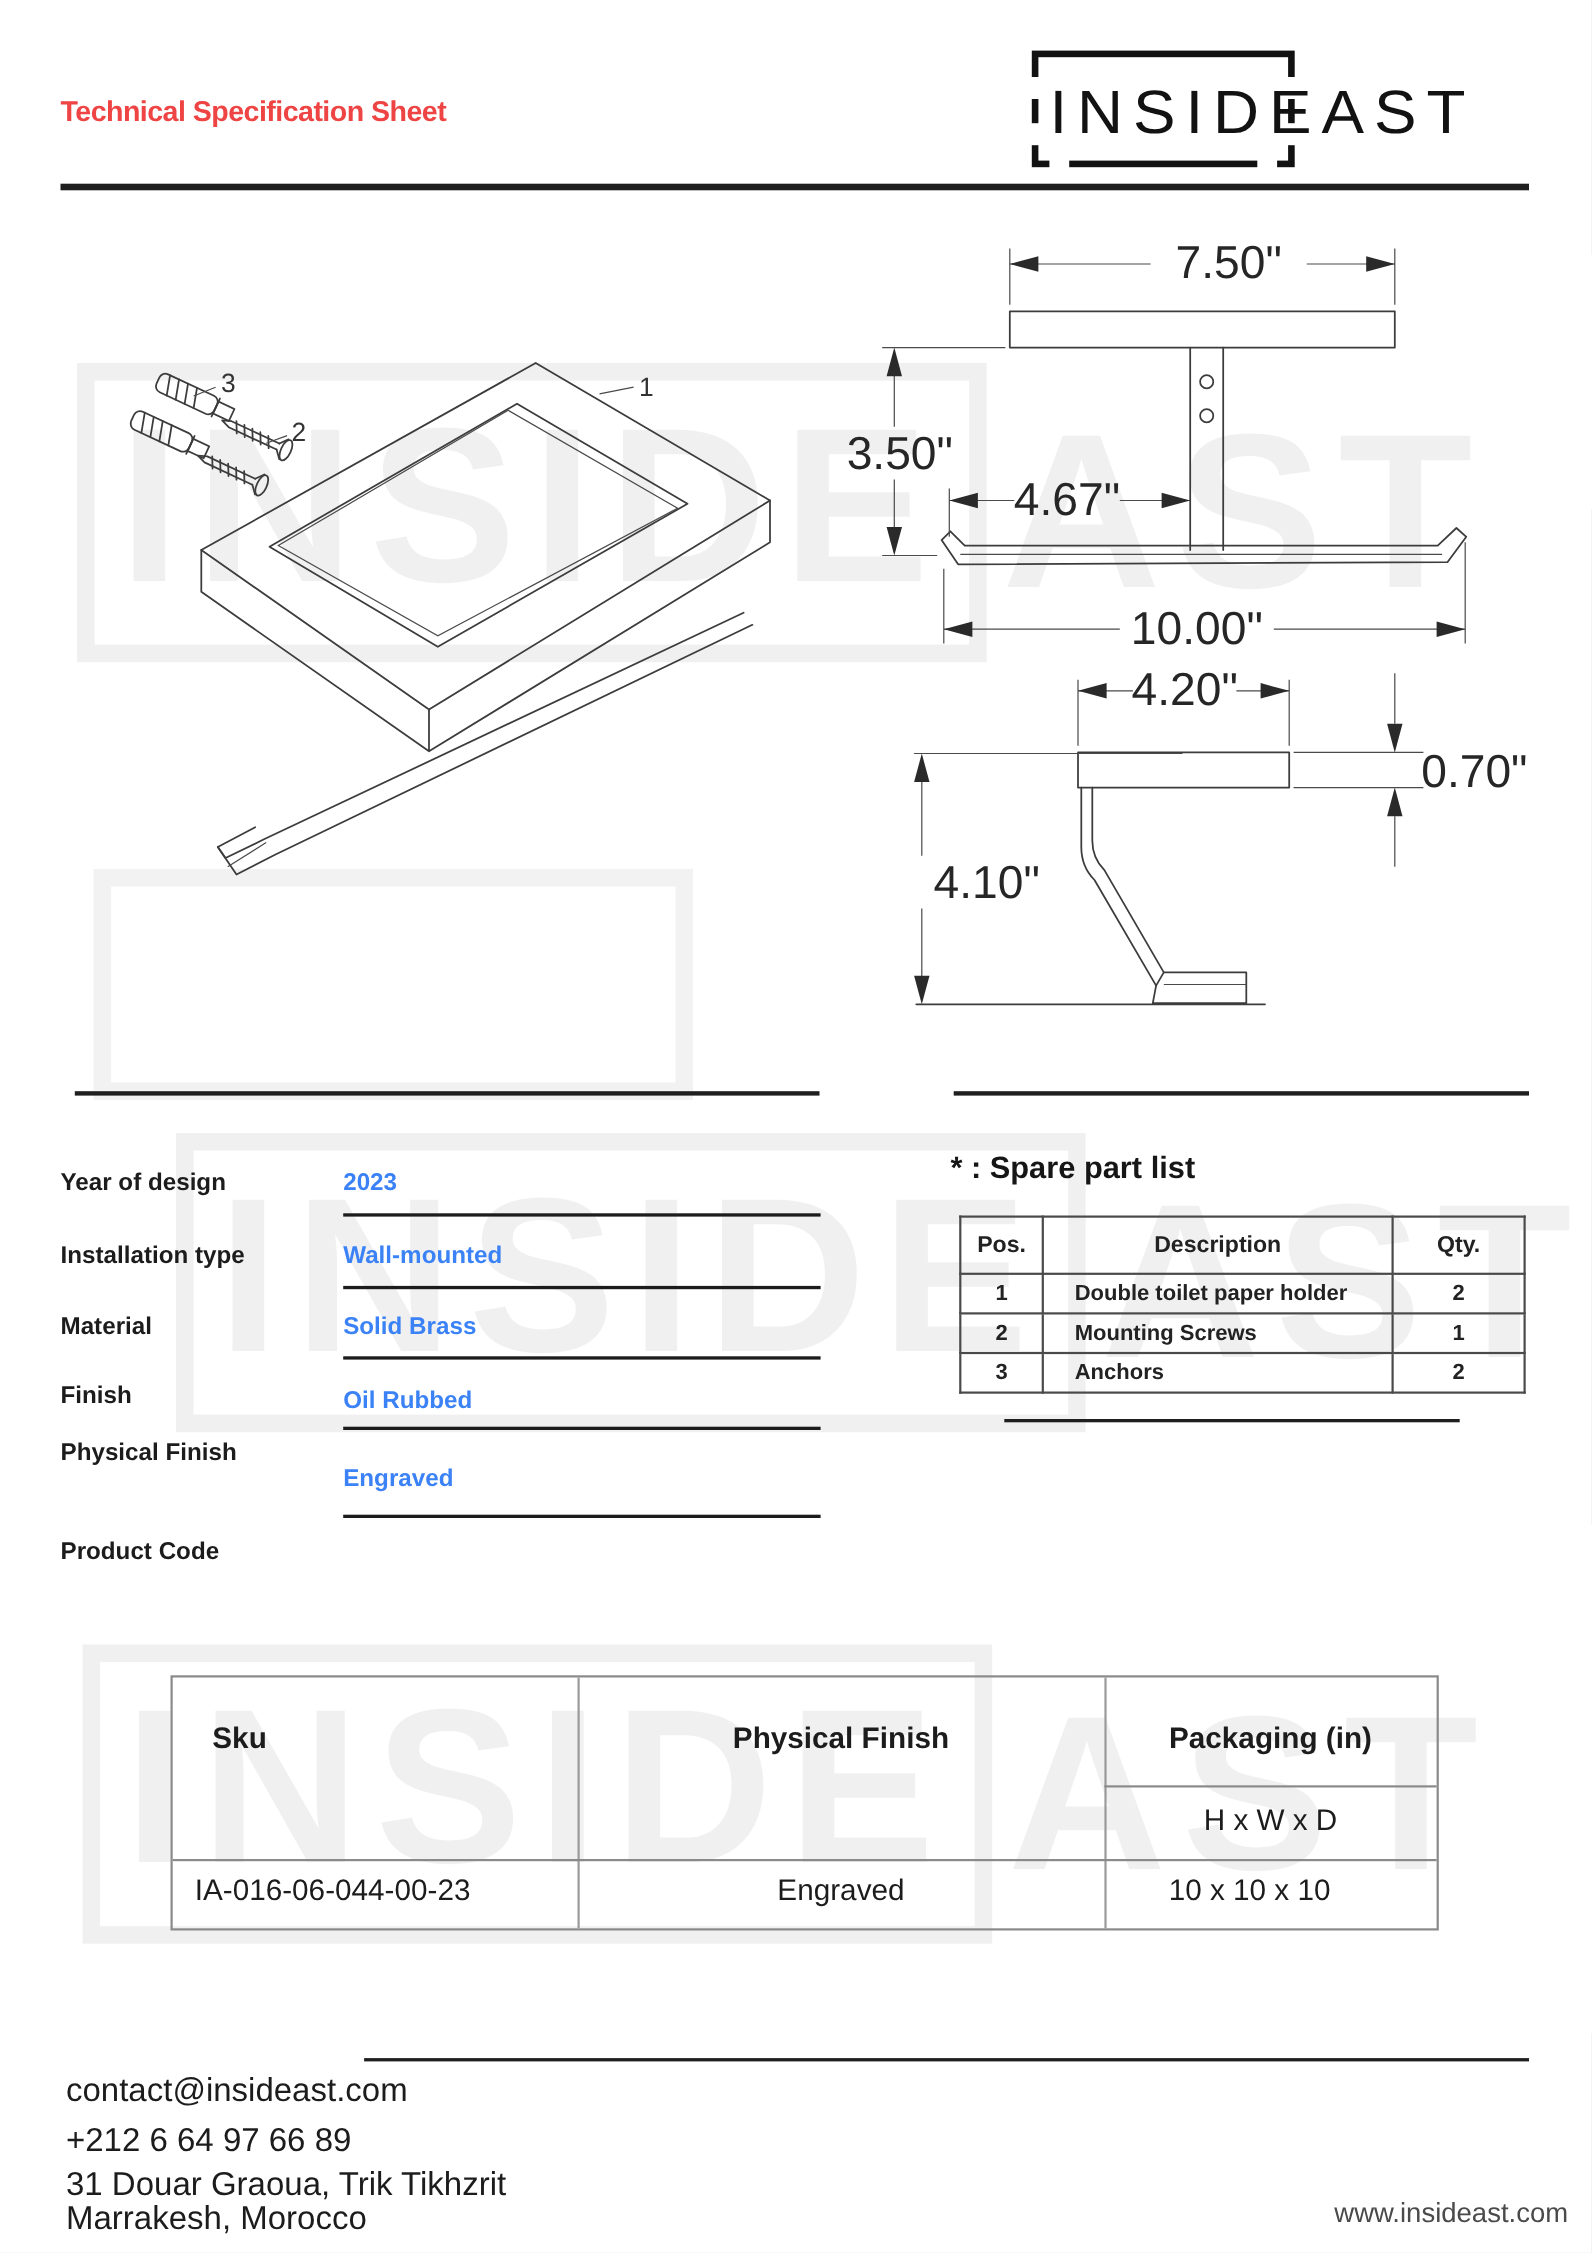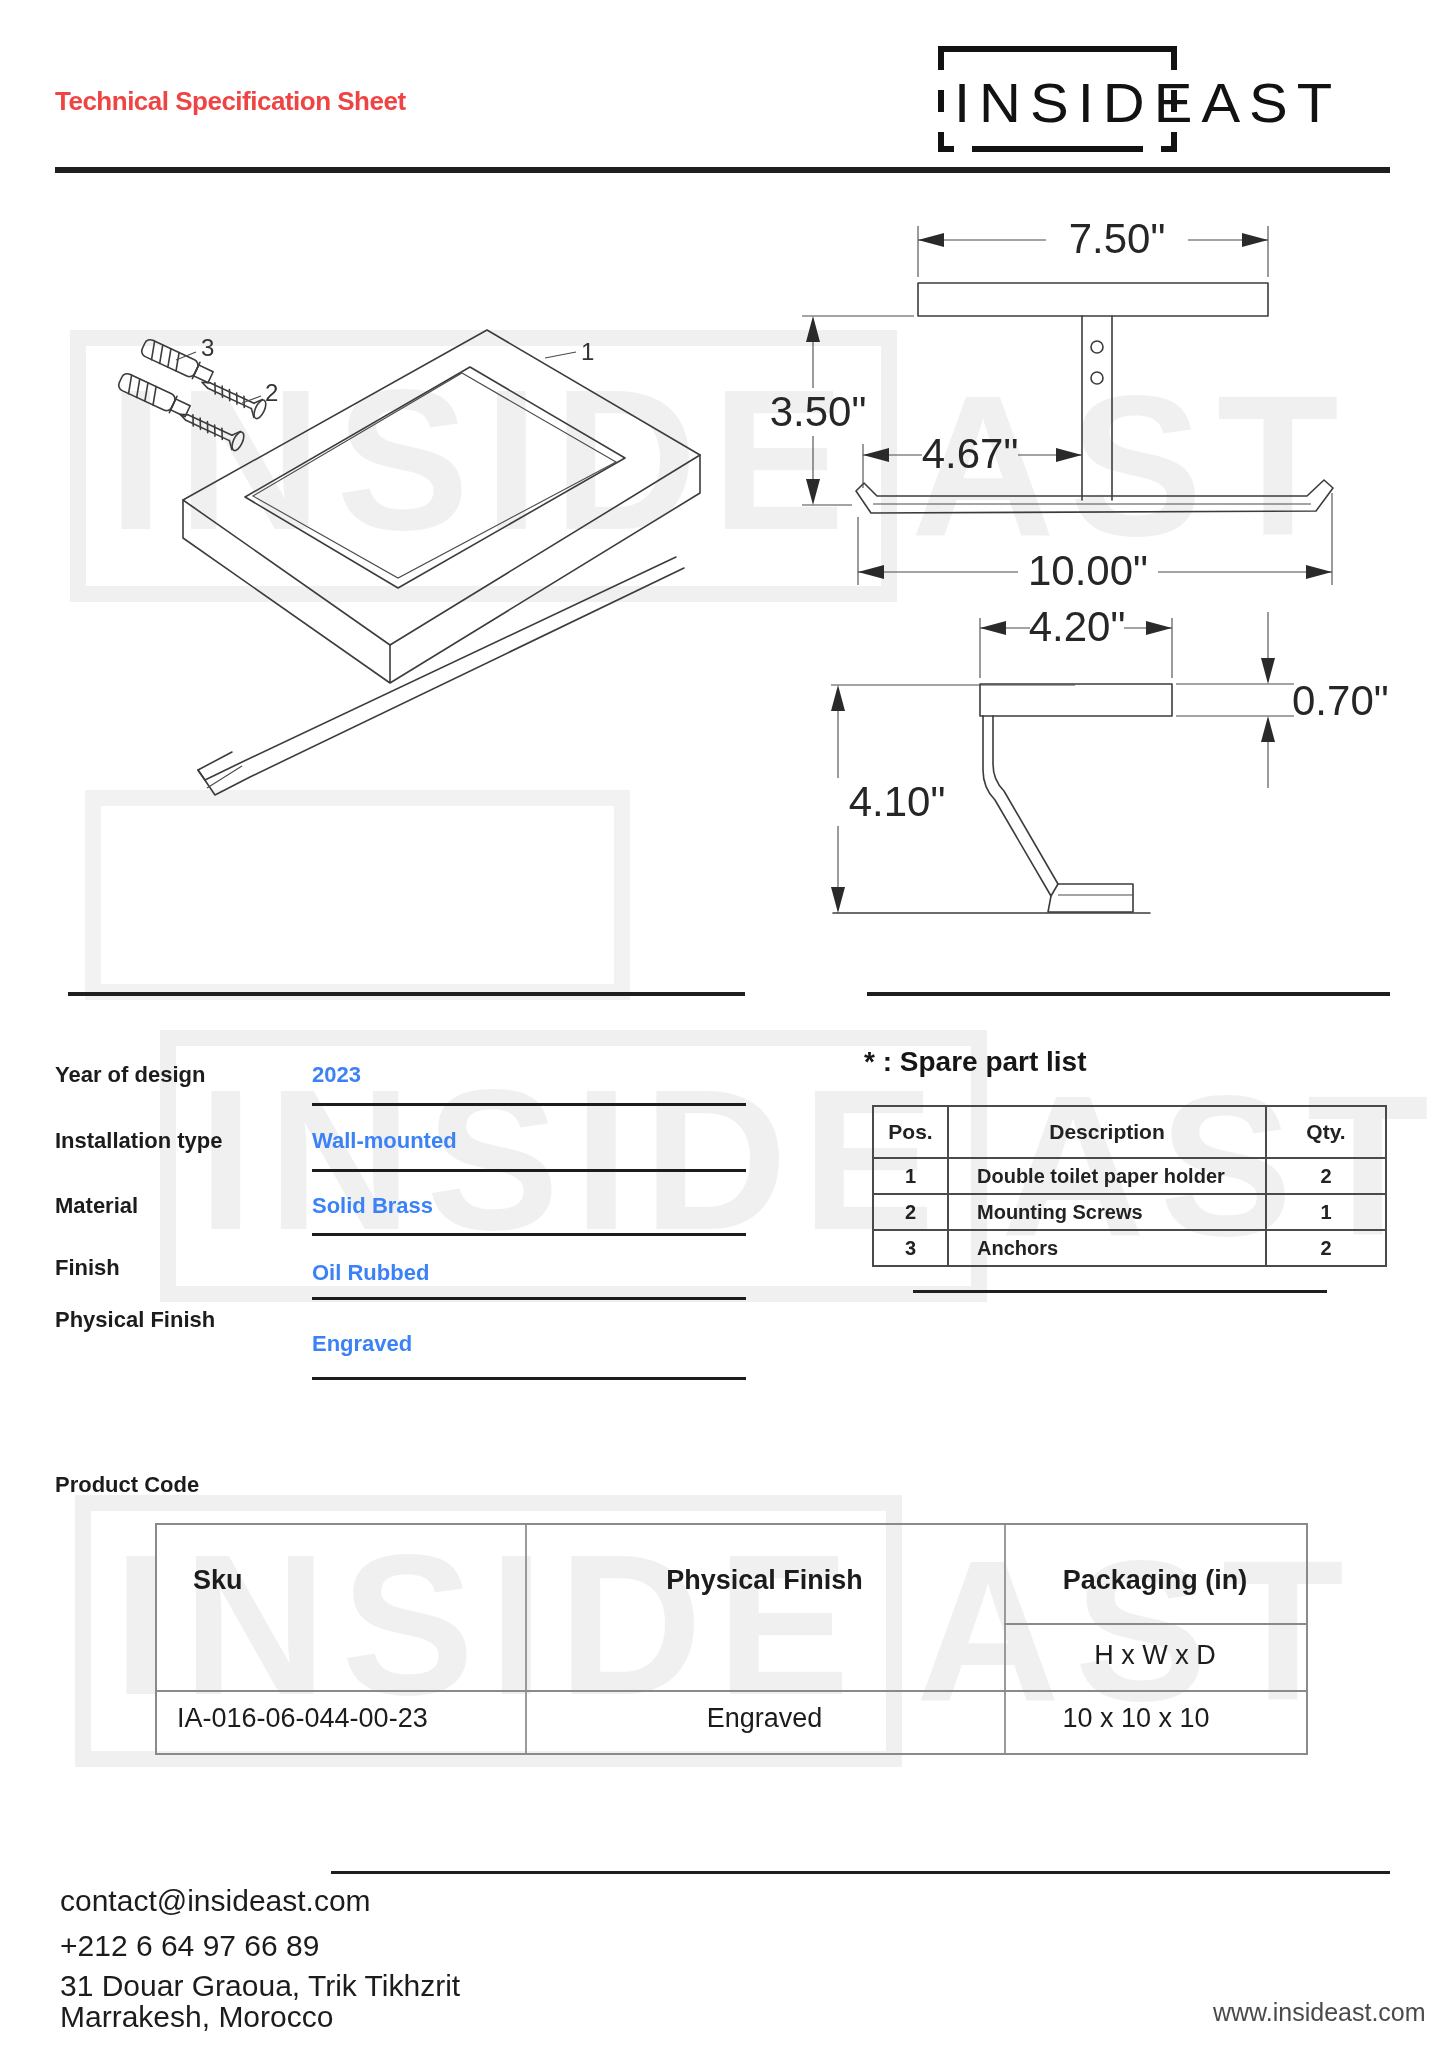--- a/index.html
+++ b/index.html
@@ -219,21 +219,21 @@
   <div class="spec-line" style="top:1233px;"></div>
 
   <div class="spec-label" style="top:1255px;">Finish</div>
   <div class="spec-value" style="top:1260px;">Oil Rubbed</div>
   <div class="spec-line" style="top:1297px;"></div>
 
   <div class="spec-label" style="top:1307px;">Physical Finish</div>
   <div class="spec-value" style="top:1331px;">Engraved</div>
   <div class="spec-line" style="top:1377px;"></div>
 
-  <div class="spec-label" style="top:1472px;">Product Code</div>
+  <div class="spec-label" style="top:1397px;">Product Code</div>
 
   <div class="spare-title">* : Spare part list</div>
   <table class="spare">
     <colgroup>
         <col style="width:75px">
         <col style="width:318px">
         <col style="width:120px">
       </colgroup>
     <tbody>
         <tr>

